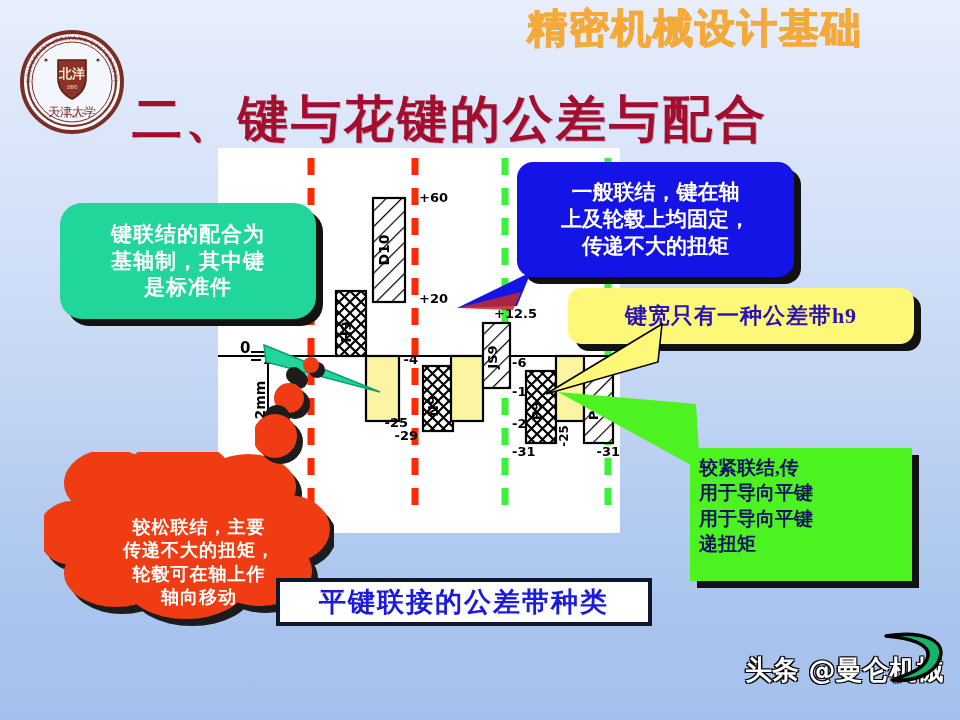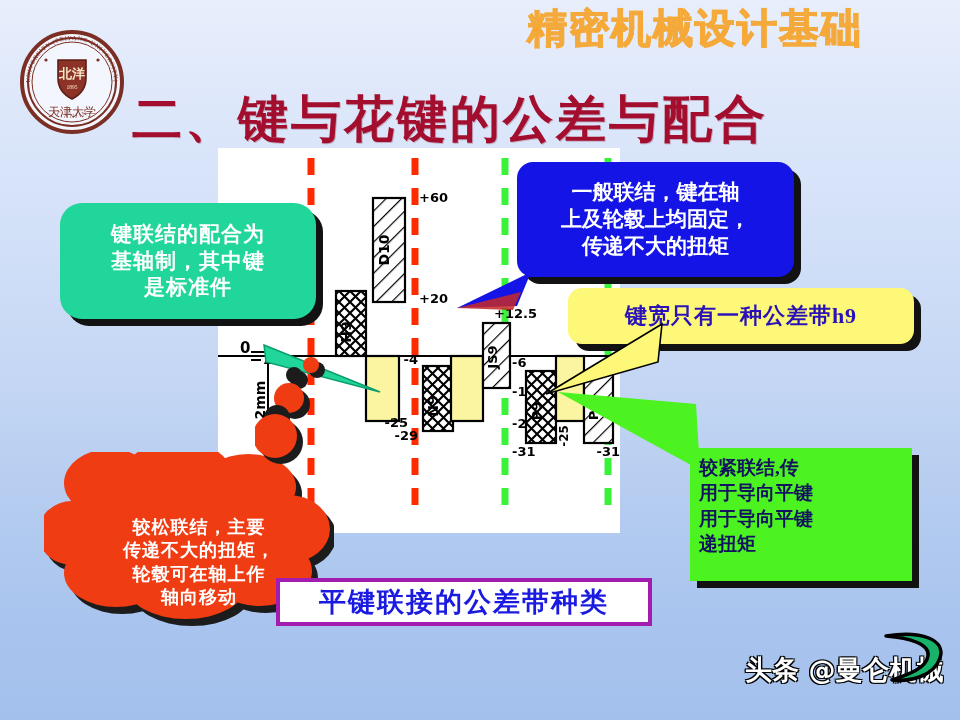--- a/index.html
+++ b/index.html
@@ -63,21 +63,21 @@
     box-sizing:border-box;text-align:left;}
 
   
   #cal-cloud{position:absolute;left:44px;top:452px;width:290px;height:175px;}
   #cal-cloud .cloudtxt{position:absolute;left:36px;top:28px;width:238px;
     color:#ffffff;font-size:18px;font-weight:bold;line-height:1.3;text-align:center;
     letter-spacing:1px;margin-top:36px;}
 
   
   #caption{position:absolute;left:276px;top:578px;width:376px;height:48px;
-    background:#ffffff;border:4px solid #a21caf;box-sizing:border-box;
+    background:#ffffff;border:4px solid #0f172a;box-sizing:border-box;
     display:flex;align-items:center;justify-content:center;}
   #caption .t{color:#1a1ae0;font-size:27px;font-weight:bold;letter-spacing:2px;}
 
   
   #wm{position:absolute;left:745px;top:648px;width:200px;height:44px;
     font-family:"DejaVu Sans","Liberation Sans",sans-serif;
     font-size:27px;font-weight:bold;color:#ffffff;
     text-shadow:-1.2px -1.2px 0 #000,1.2px -1.2px 0 #000,-1.2px 1.2px 0 #000,1.2px 1.2px 0 #000;
     white-space:nowrap;line-height:44px;}
   #wmlogo{position:absolute;left:876px;top:628px;width:74px;height:62px;}

